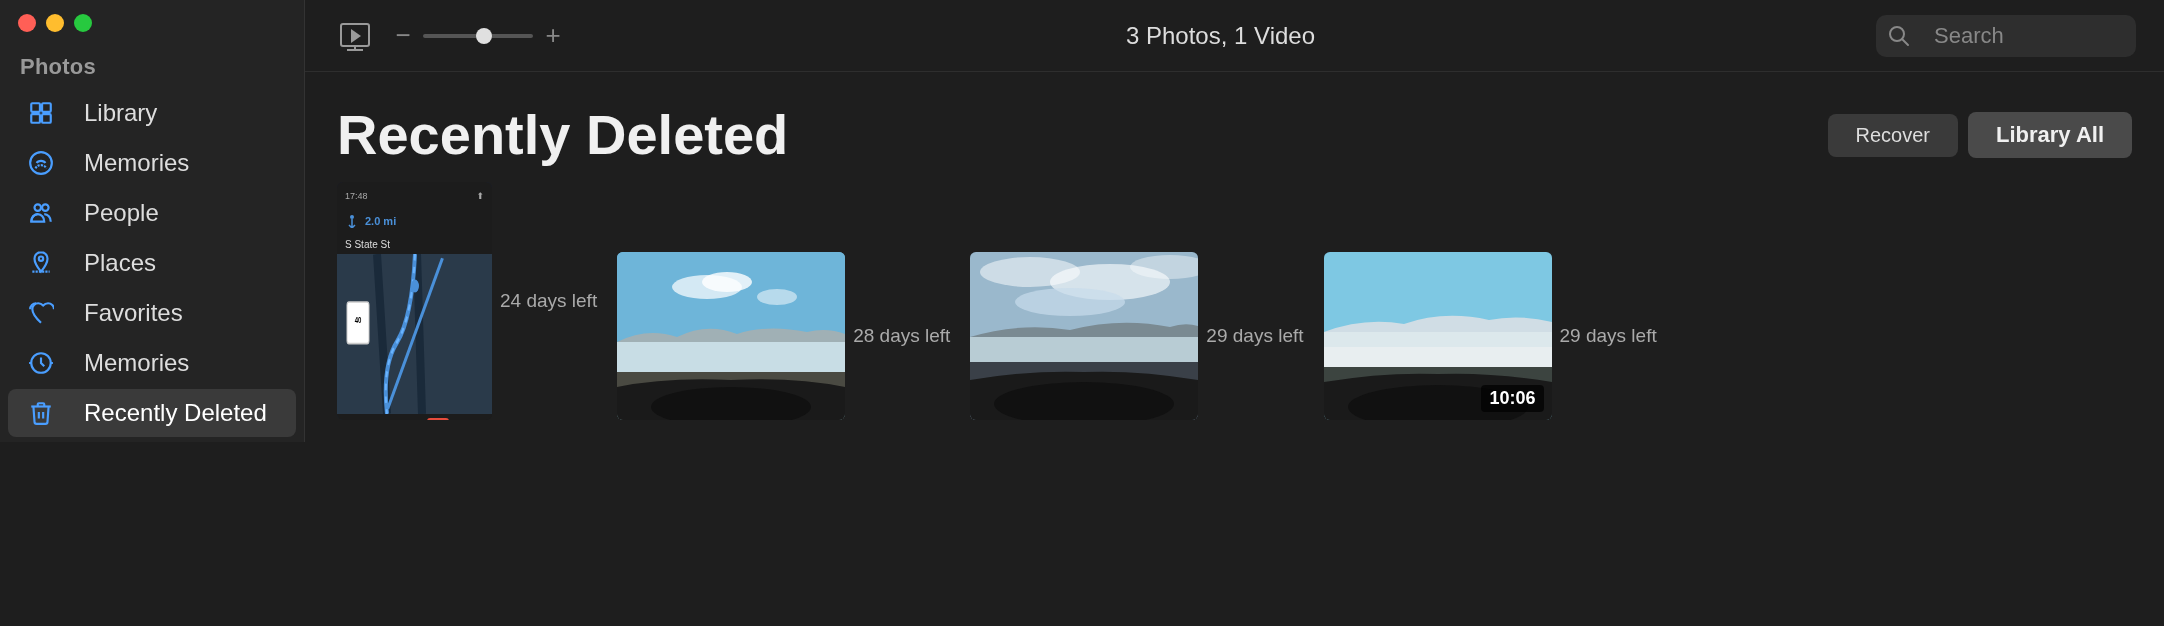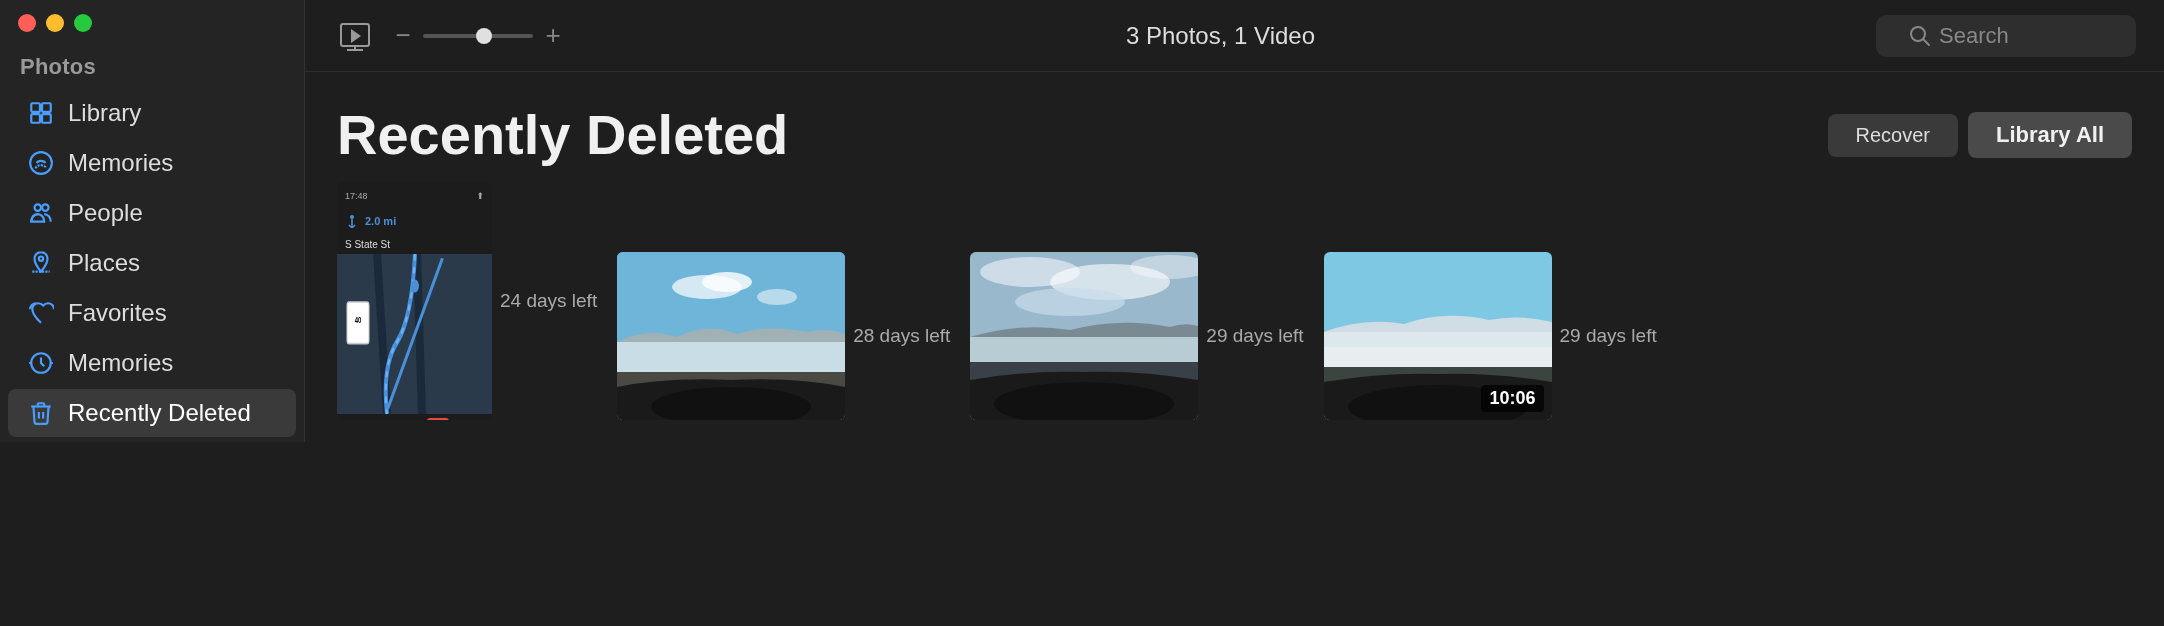--- a/index.html
+++ b/index.html
@@ -30,21 +30,21 @@
       font-size: 22px;
       font-weight: 600;
       color: #999;
       padding: 6px 20px 8px 20px;
       letter-spacing: 0.01em;
     }
 
     .sidebar-item {
       display: flex;
       align-items: center;
-      gap: 12px;
+      gap: 28px;
       padding: 9px 16px 9px 18px;
       border-radius: 8px;
       margin: 1px 8px;
       cursor: pointer;
       font-size: 24px;
       font-weight: 500;
       color: #ddd;
     }
 
     .sidebar-item.active {
@@ -148,24 +148,24 @@
 
     .toolbar-right {
       display: flex;
       align-items: center;
       gap: 10px;
     }
 
     .search-box {
       display: flex;
       align-items: center;
-      gap: 8px;
+      gap: 24px;
       background: #2e2e2e;
       border-radius: 10px;
-      padding: 8px 33px;
+      padding: 8px 12px;
       min-width: 260px;
       cursor: text;
     }
 
     .search-box span {
       color: #888;
       font-size: 22px;
     }
 
     

